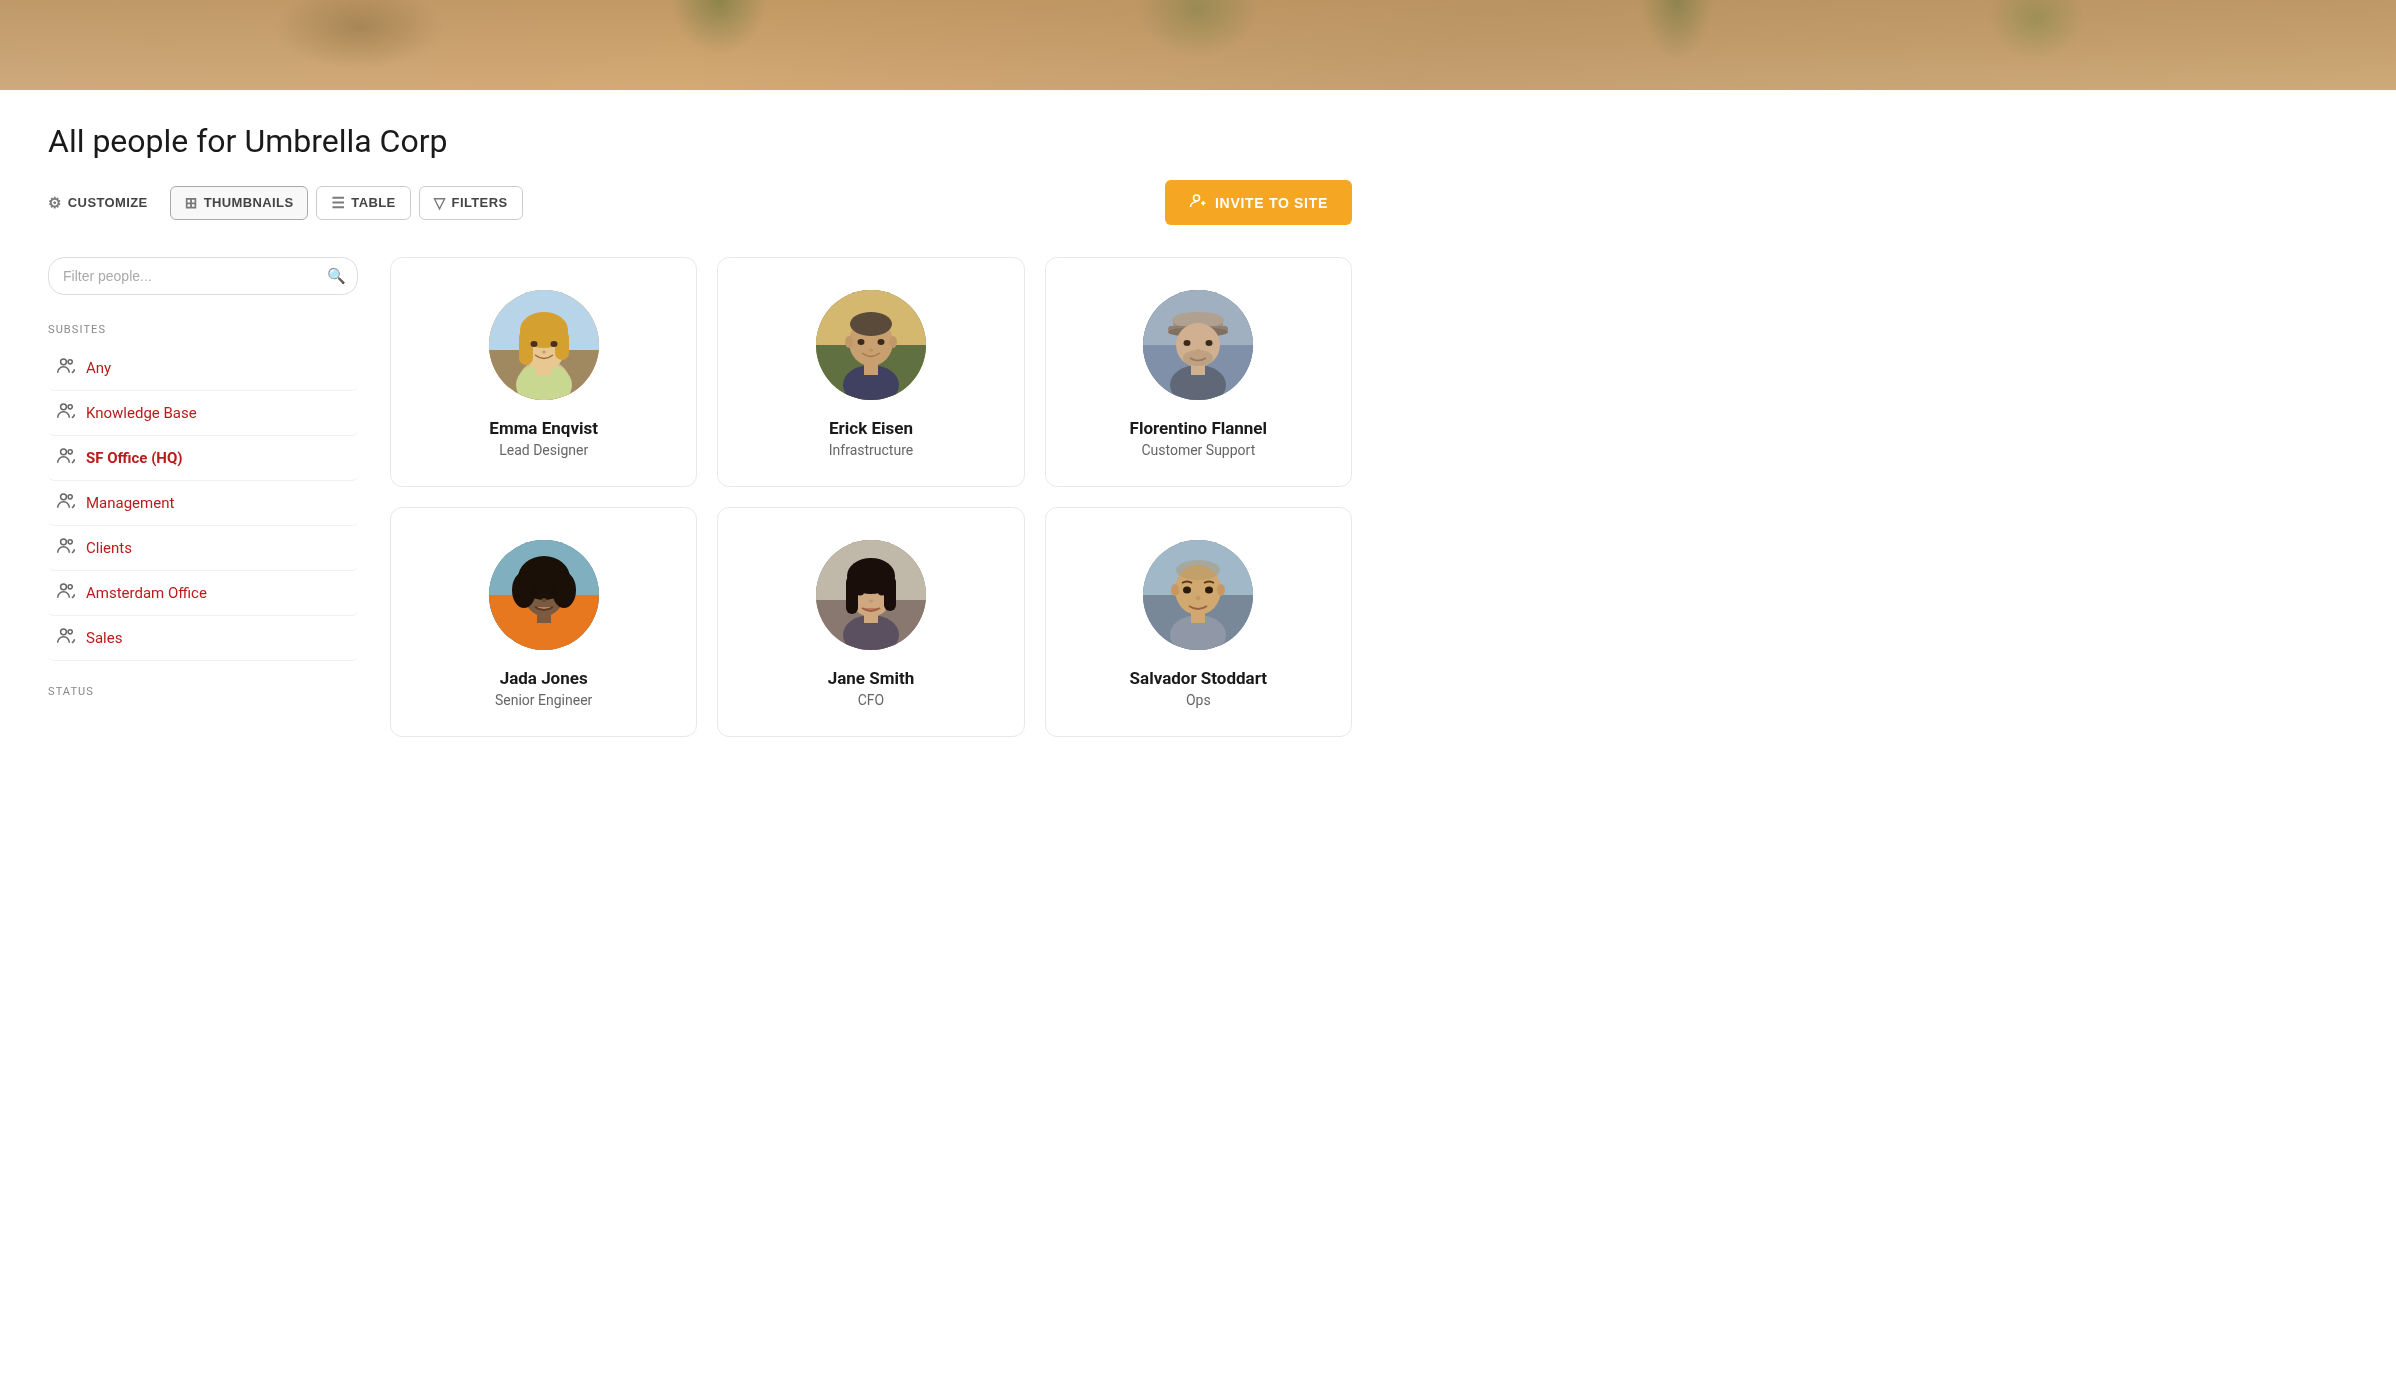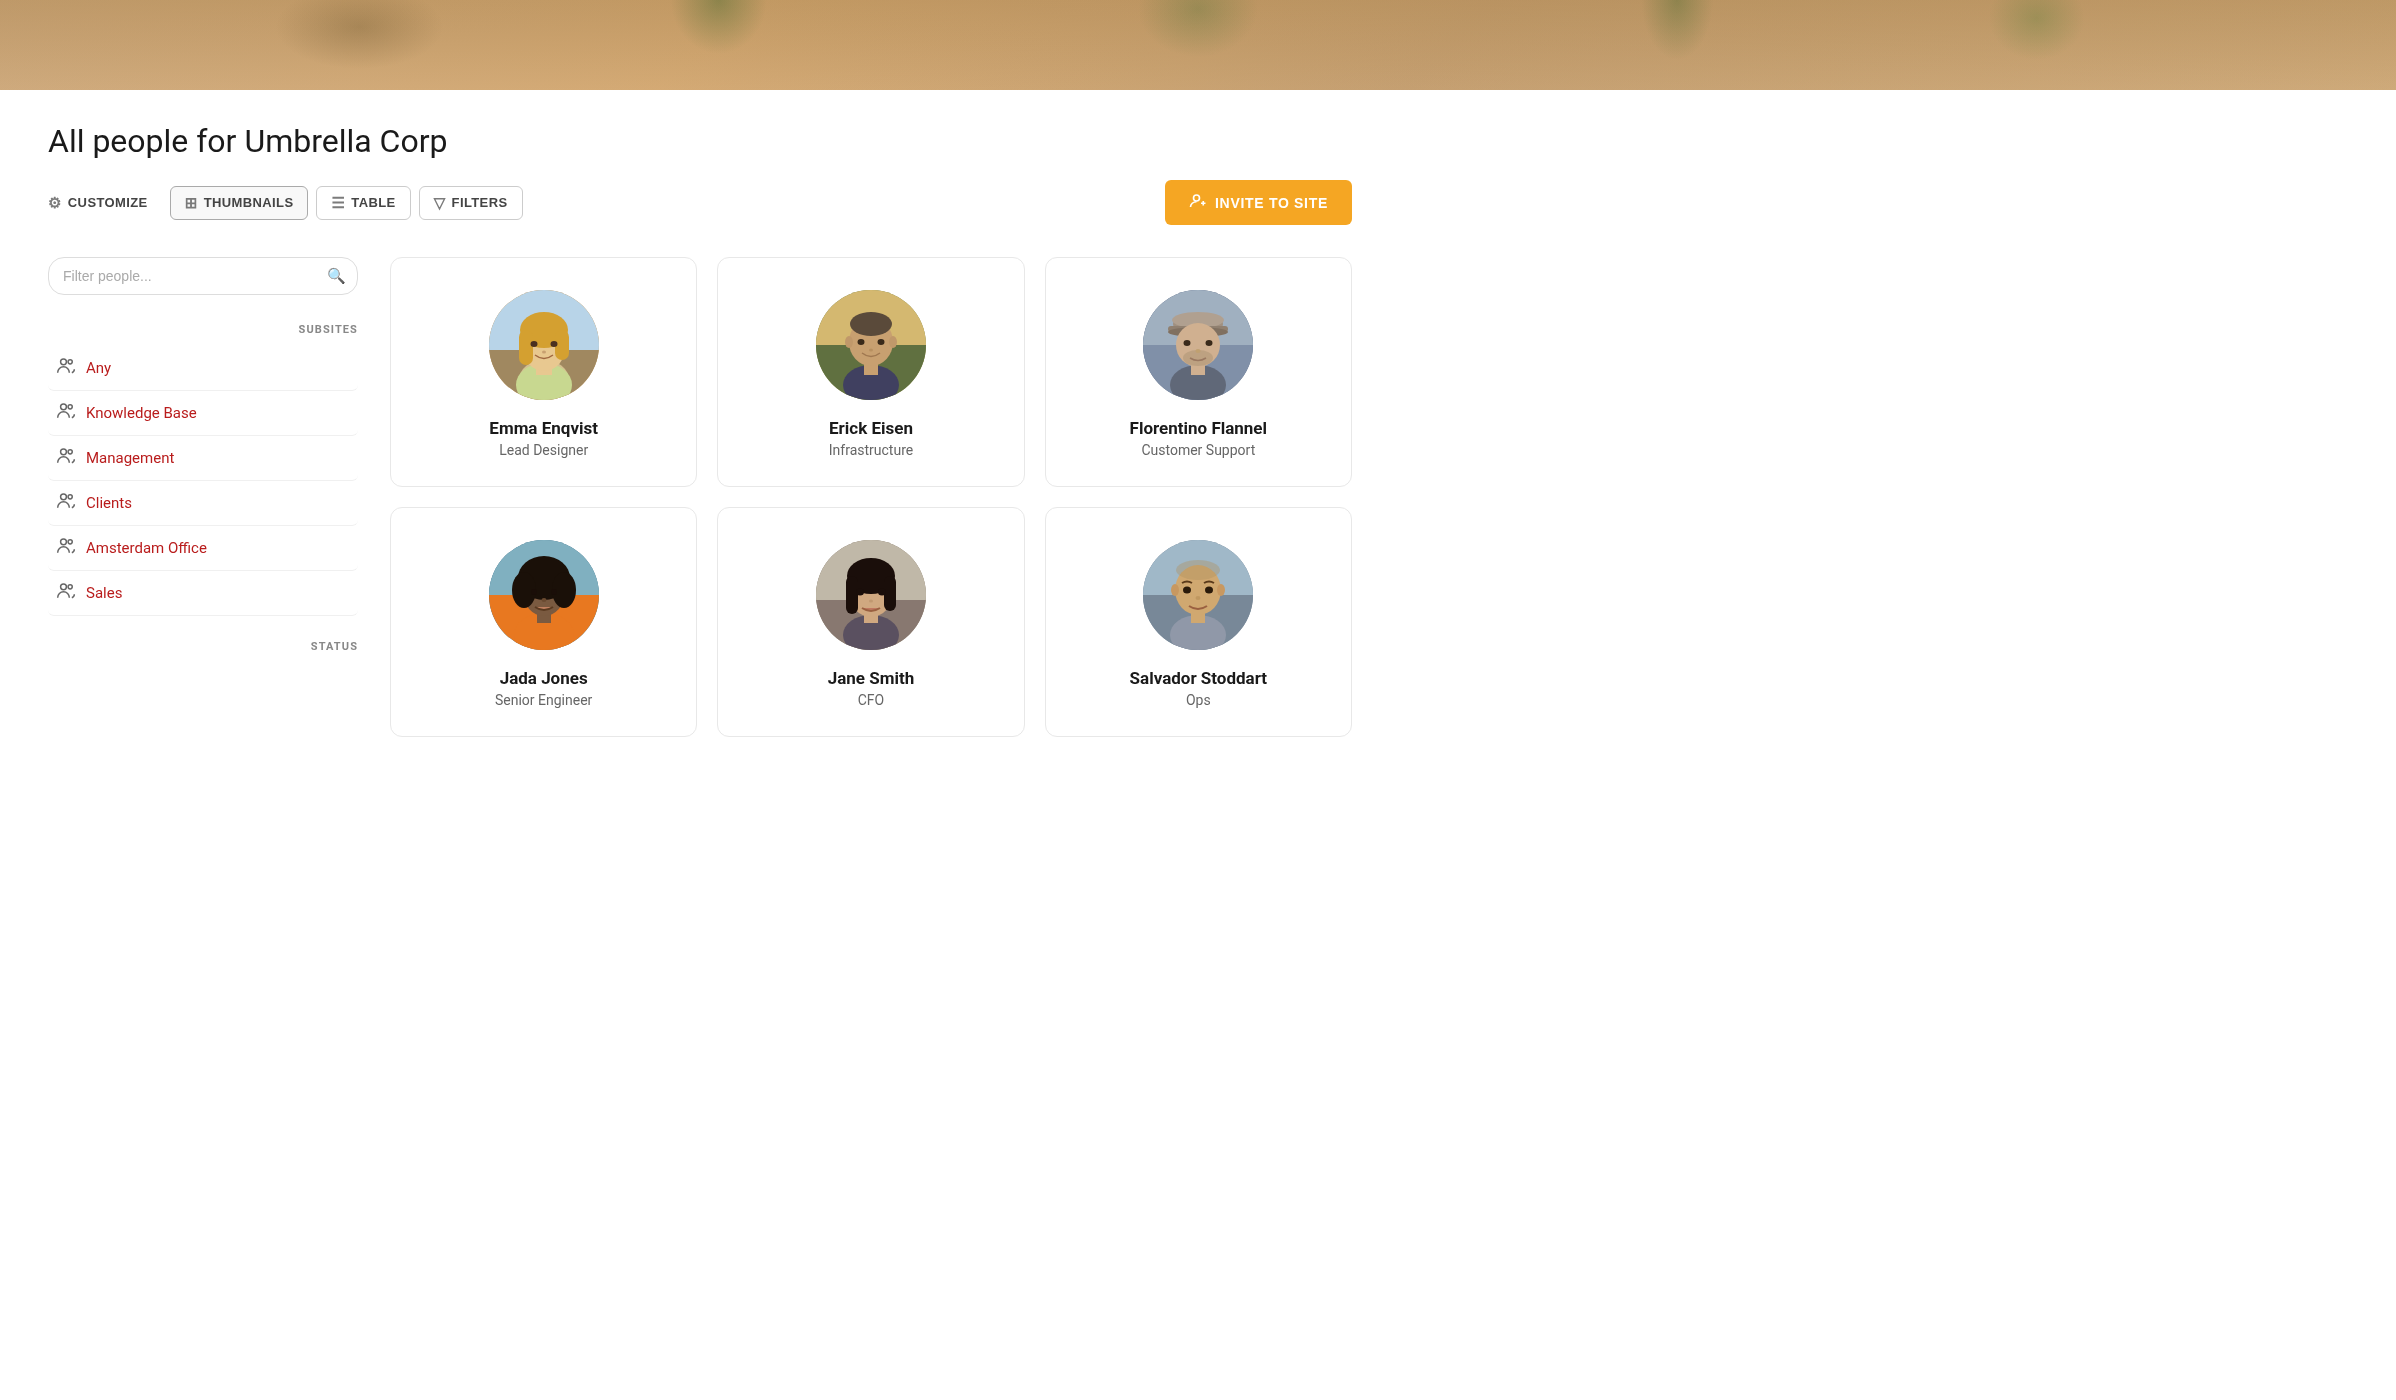--- a/index.html
+++ b/index.html
@@ -130,26 +130,25 @@
       position: absolute;
       right: 12px;
       top: 50%;
       transform: translateY(-50%);
       color: #aaa;
       font-size: 15px;
     }
 
     .sidebar-section-label {
       font-size: 11px;
-      font-weight: 700;
+      font-weight: 400;
       color: #888;
       letter-spacing: 0.1em;
       margin-bottom: 10px;
       text-transform: uppercase;
-      text-align: right;
     }
 
     .sidebar-item {
       display: flex;
       align-items: center;
       gap: 10px;
       padding: 10px 8px;
       border-radius: 6px;
       cursor: pointer;
       font-size: 15px;
@@ -289,20 +288,31 @@
           <div class="sidebar-item">
     <span class="people-icon">
       <svg width="20" height="20" viewBox="0 0 24 24" fill="none" stroke="#666" stroke-width="1.8">
         <circle cx="9" cy="7" r="3.5"></circle>
         <path d="M2 20c0-4 3.1-7 7-7h0c3.9 0 7 3 7 7"></path>
         <circle cx="17" cy="7" r="2.5"></circle>
         <path d="M19 20c1.5-0.5 3-2 3-4"></path>
       </svg>
     </span>
     <span>Knowledge Base</span>
+  </div>
+          <div class="sidebar-item active">
+    <span class="people-icon">
+      <svg width="20" height="20" viewBox="0 0 24 24" fill="none" stroke="#666" stroke-width="1.8">
+        <circle cx="9" cy="7" r="3.5"></circle>
+        <path d="M2 20c0-4 3.1-7 7-7h0c3.9 0 7 3 7 7"></path>
+        <circle cx="17" cy="7" r="2.5"></circle>
+        <path d="M19 20c1.5-0.5 3-2 3-4"></path>
+      </svg>
+    </span>
+    <span>SF Office (HQ)</span>
   </div>
           <div class="sidebar-item">
     <span class="people-icon">
       <svg width="20" height="20" viewBox="0 0 24 24" fill="none" stroke="#666" stroke-width="1.8">
         <circle cx="9" cy="7" r="3.5"></circle>
         <path d="M2 20c0-4 3.1-7 7-7h0c3.9 0 7 3 7 7"></path>
         <circle cx="17" cy="7" r="2.5"></circle>
         <path d="M19 20c1.5-0.5 3-2 3-4"></path>
       </svg>
     </span>

